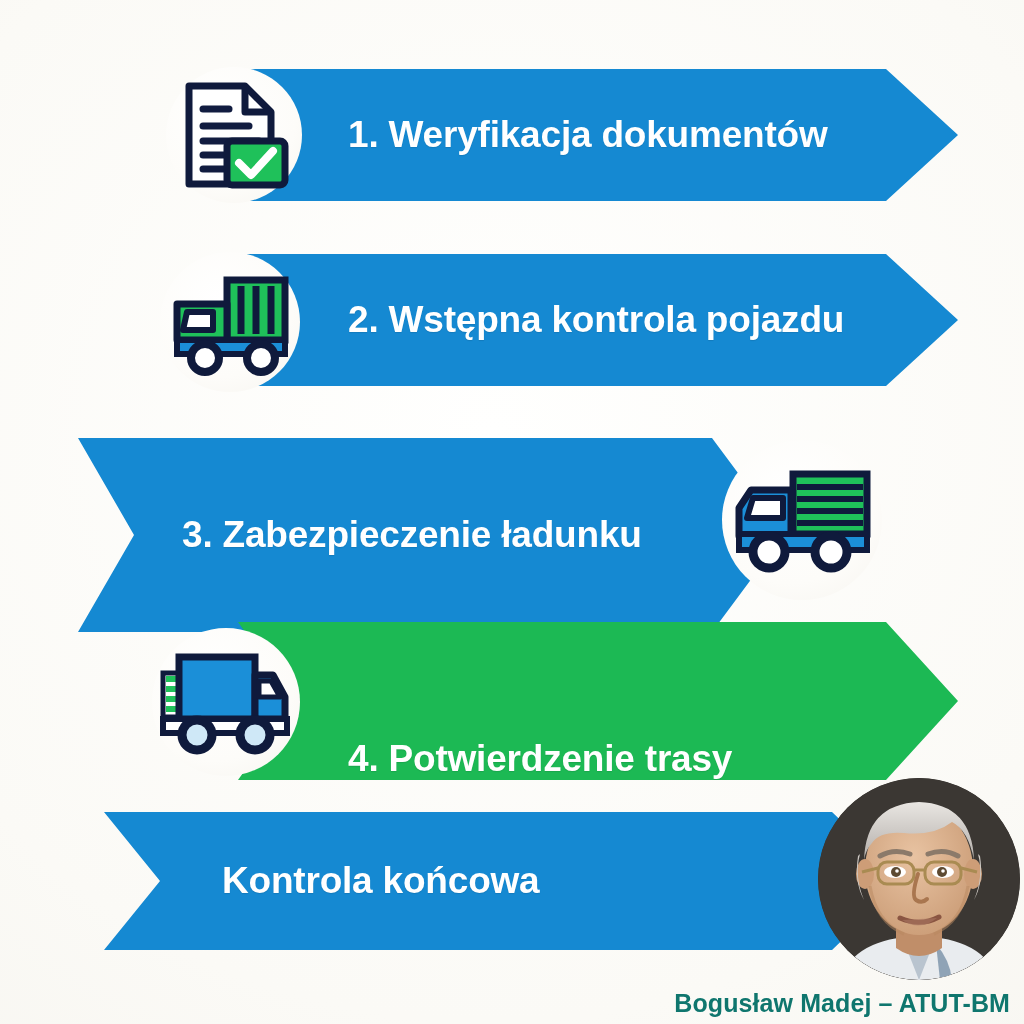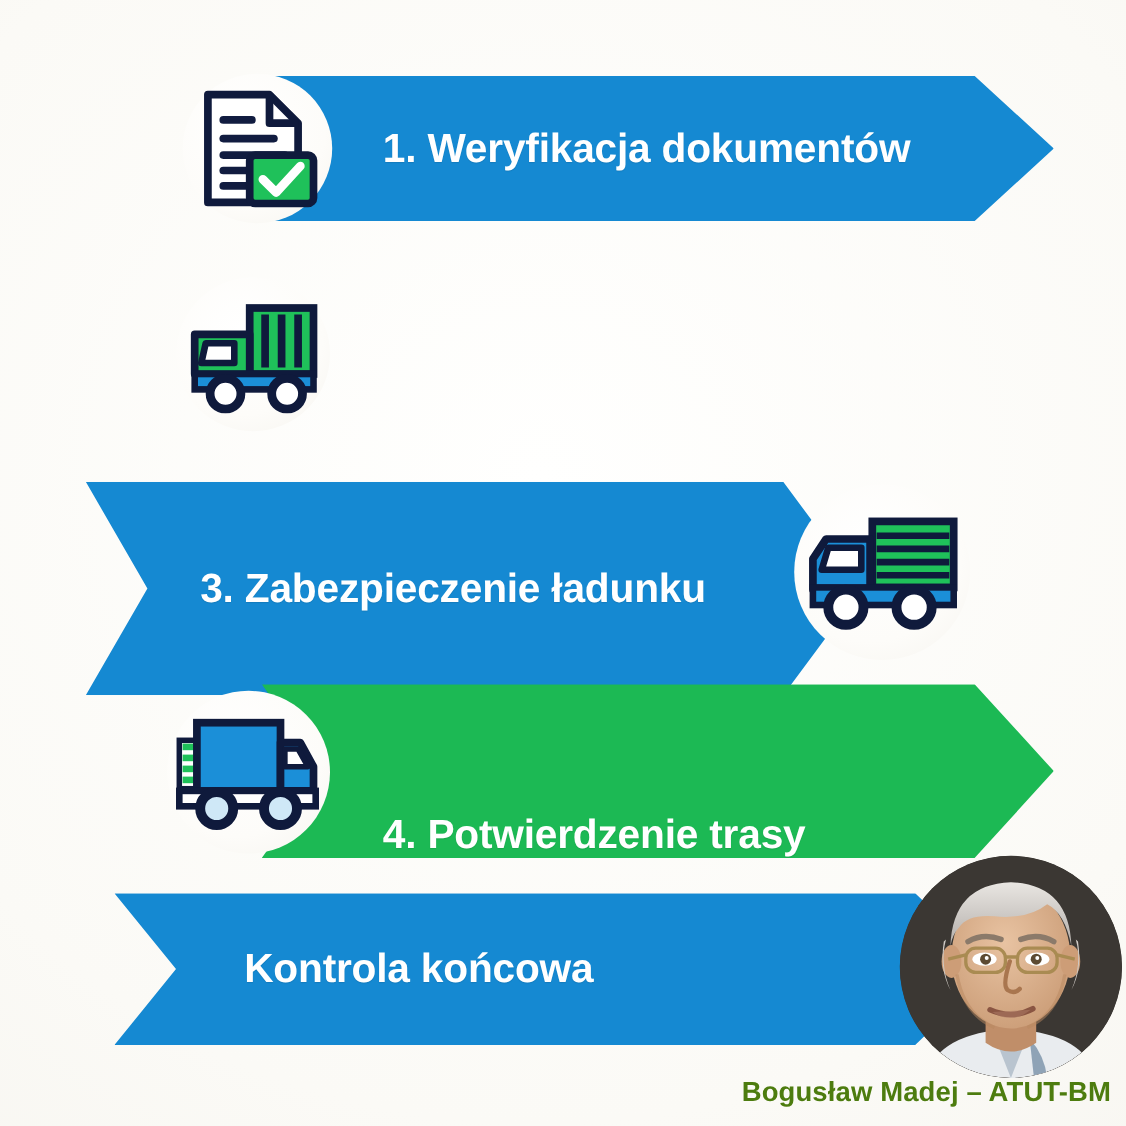--- a/index.html
+++ b/index.html
@@ -78,24 +78,24 @@
     border-radius: 50%;
     overflow: hidden;
     background: #3b3733;
   }
   #portrait svg { display: block; }
 
   
   #credit {
     position: absolute;
     right: 14px;
-    bottom: 16px;
+    bottom: 6px;
     font-size: 25px;
     font-weight: bold;
-    color: #4d7c0f;
+    color: #0f766e;
     white-space: nowrap;
     letter-spacing: 0.1px;
   }
 </style>
 </head>
 <body>
 
 <div id="paper"></div>
 
 <div id="board">
@@ -120,20 +120,23 @@
           </g>
 
           <rect x="52" y="62" width="58" height="44" rx="5" fill="#1fc15a" stroke="#0f1a3c" stroke-width="7"></rect>
           <path d="M64 84 l12 12 l22 -24" fill="none" stroke="#ffffff" stroke-width="8" stroke-linecap="round" stroke-linejoin="round"></path>
         </svg>
       </span>
     </div>
   </div>
 
   <div class="row" style="top:254px; height:132px;">
+    <div class="arrow dir-right" style="left:238px; width:720px; background:#1589d2;">
+      <span class="arrow-label">2. Wstępna kontrola pojazdu</span>
+    </div>
     <div class="icon-disc" style="left:160px; top:-2px; width:140px; height:140px;">
       <span>
         <svg width="130" height="108" viewBox="0 0 130 108">
 
           <rect x="62" y="12" width="58" height="60" fill="#1fc15a" stroke="#0f1a3c" stroke-width="7"></rect>
           <g stroke="#0f1a3c" stroke-width="7">
             <line x1="76" y1="18" x2="76" y2="66"></line>
             <line x1="91" y1="18" x2="91" y2="66"></line>
             <line x1="106" y1="18" x2="106" y2="66"></line>
           </g>

